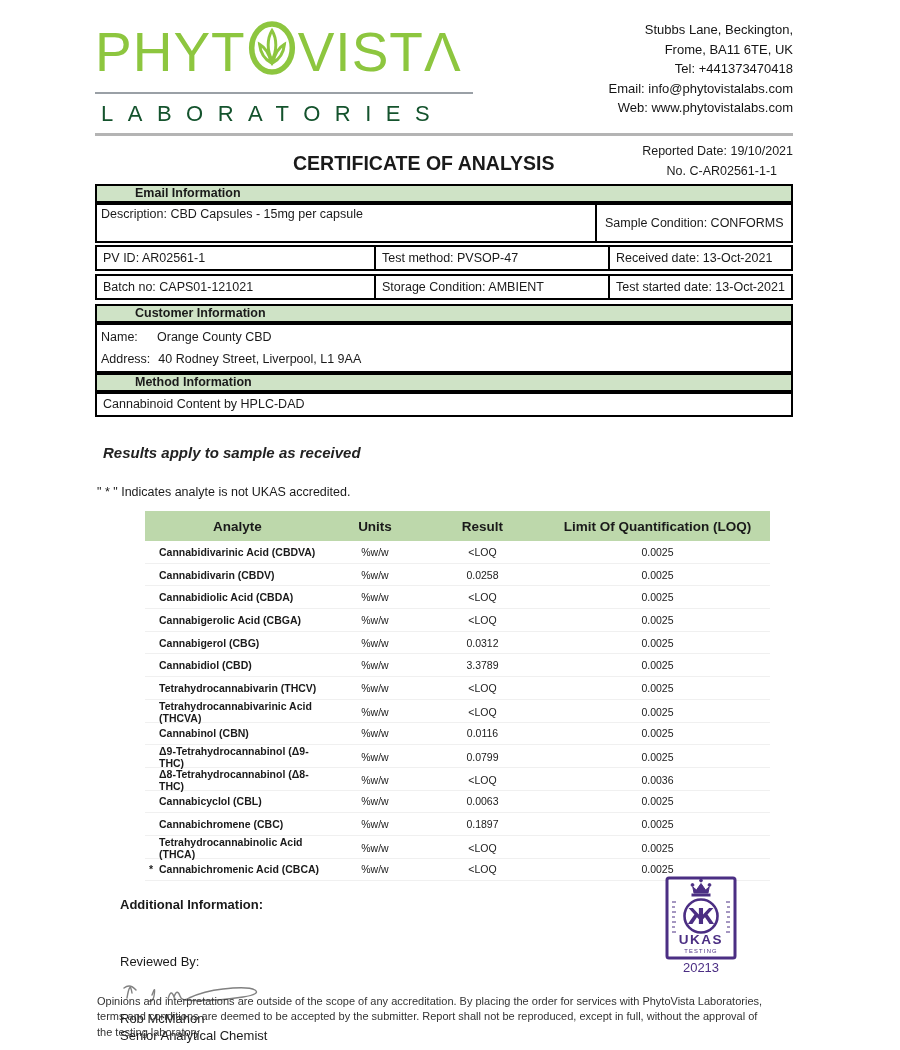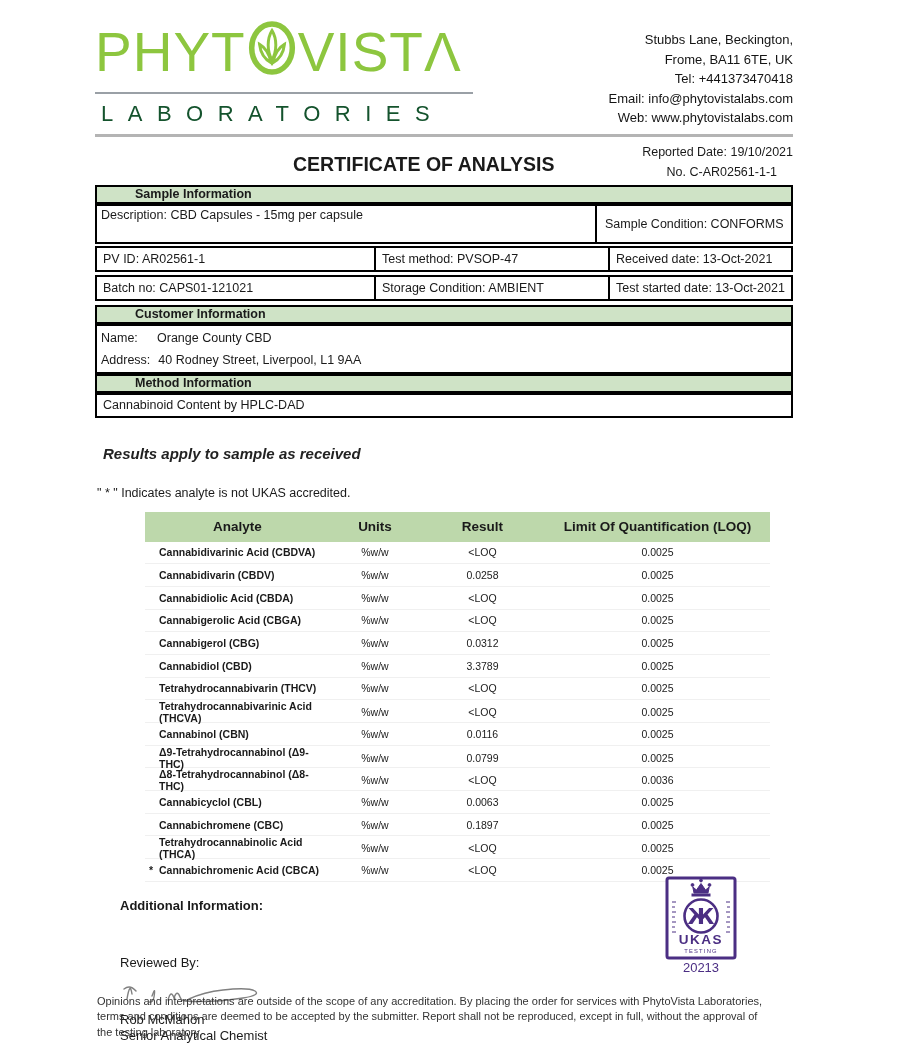--- a/index.html
+++ b/index.html
@@ -8,21 +8,21 @@
   .content { position:absolute; left:95px; top:0; width:698px; }
 
   
   .header-row { display:flex; justify-content:space-between; margin-top:20px; }
   .brand { width:378px; }
   .brand-name { display:flex; align-items:center; font-size:55px; line-height:1;
                 color:#8dc63f; font-weight:400; letter-spacing:1px; white-space:nowrap; }
   .brand-name .leaf { margin:0 2px; }
   .brand-rule { height:2px; background:#9aa0a6; margin-top:7px; }
   .brand-sub { font-size:22px; letter-spacing:14.5px; color:#14532d; margin-top:7px; padding-left:6px; white-space:nowrap; }
-  .contact { text-align:right; font-size:13px; line-height:1.5; margin-top:10px; color:#141414; }
+  .contact { text-align:right; font-size:13px; line-height:1.5; margin-top:0; color:#141414; }
   .main-divider { height:3px; background:#b4b4b4; margin-top:6px; }
 
   
   .title-row { position:relative; height:48px; }
   .doc-title { position:absolute; left:198px; top:16px; font-size:19.5px; font-weight:bold; }
   .meta { position:absolute; right:0; top:5px; font-size:12.5px; line-height:1.6; text-align:right; }
   .meta .meta-no { margin-right:16px; }
 
   
   .bar { border:2px solid #000; background:#cfe3c6; font-weight:bold; font-size:12.5px;
@@ -105,21 +105,21 @@
     <div class="main-divider"></div>
 
     <div class="title-row">
       <div class="doc-title">CERTIFICATE OF ANALYSIS</div>
       <div class="meta">
         <div>Reported Date: 19/10/2021</div>
         <div class="meta-no">No. C-AR02561-1-1</div>
       </div>
     </div>
 
-    <div class="bar">Sample Information</div>
+    <div class="bar">Email Information</div>
     <div class="box row-desc">
       <div class="desc-cell">Description: CBD Capsules - 15mg per capsule</div>
       <div class="cond-cell">Sample Condition: CONFORMS</div>
     </div>
     <div class="gap2"></div>
     <div class="box grid3">
       <div class="c c1">PV ID: AR02561-1</div>
       <div class="c c2">Test method: PVSOP-47</div>
       <div class="c c3">Received date: 13-Oct-2021</div>
     </div>

